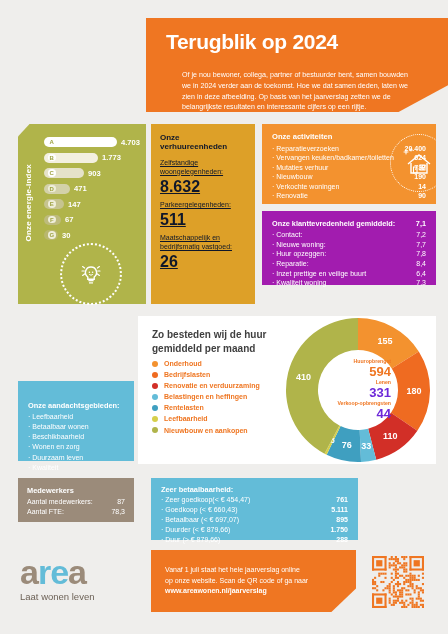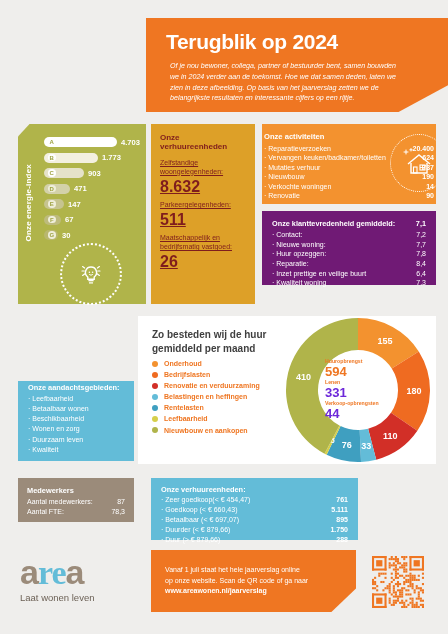--- a/index.html
+++ b/index.html
@@ -16,21 +16,21 @@
   .header{
     position:absolute;left:146px;top:18px;width:308px;height:94px;
     background:#ef7622;color:#fff;
     box-sizing:border-box;padding:12px 16px 8px 20px;
     clip-path:polygon(0 0, 100% 0, 100% 68%, 82% 100%, 0 100%);
   }
   .header h1{
     margin:0 0 7px 0;font-size:21px;font-weight:bold;letter-spacing:-0.3px;
   }
   .header p{
-    margin:4px;font-size:7.1px;line-height:1.52;max-width:235px;font-style:italic;
+    margin:16px;font-size:7.1px;line-height:1.52;max-width:235px;
   }
 
   
   .energy{
     position:absolute;left:18px;top:124px;width:128px;height:180px;
     background:#b0b44a;
     clip-path:polygon(9% 0, 100% 0, 100% 100%, 0 100%, 0 7%);
   }
   .energy-label{
     position:absolute;left:6px;top:40px;
@@ -49,55 +49,55 @@
   .bar-val{font-size:7.6px;font-weight:bold;color:#fff;margin-left:4px;white-space:nowrap;}
   .bulb{
     position:absolute;left:60px;top:243px;width:58px;height:58px;
     border-radius:50%;border:2.5px dotted #fff;
     display:flex;align-items:center;justify-content:center;
   }
 
   
   .verhuur{
     position:absolute;left:151px;top:124px;width:104px;height:180px;
-    background:#dda028;color:#7f1d1d;box-sizing:border-box;padding:9px 9px;
+    background:#dda028;color:#0f172a;box-sizing:border-box;padding:9px 9px;
   }
   .verhuur h2{margin:0 0 8px 0;font-size:8px;font-weight:bold;}
   .v-item{margin-bottom:6px;text-decoration:underline;}
   .v-lab{font-size:7px;line-height:1.25;}
   .v-num{font-size:16px;font-weight:bold;line-height:1.1;margin-top:1px;}
 
   
   .activiteiten{
     position:absolute;left:262px;top:124px;width:174px;height:80px;
-    background:#f3922f;color:#fff;box-sizing:border-box;padding:8px 2px;
+    background:#f3922f;color:#fff;box-sizing:border-box;padding:8px 10px;
     overflow:hidden;
   }
   .activiteiten h2{margin:0 0 3px 0;font-size:7.6px;font-weight:bold;}
   .act-row{display:flex;justify-content:space-between;font-size:7px;line-height:1.35;}
   .act-row .lab{padding-right:6px;}
   .act-row .val{font-weight:bold;white-space:nowrap;}
   .house-circle{
     position:absolute;right:-12px;top:10px;width:56px;height:56px;
     border-radius:50%;border:1.6px dotted #fff;
     display:flex;align-items:center;justify-content:center;
   }
 
   
   .tevreden{
     position:absolute;left:262px;top:211px;width:174px;height:74px;
-    background:#701a75;color:#fff;box-sizing:border-box;padding:8px 10px;
+    background:#a21caf;color:#fff;box-sizing:border-box;padding:8px 10px;
   }
   .tevreden h2{display:flex;justify-content:space-between;margin:0 0 2px 0;font-size:7.3px;font-weight:bold;}
   .t-row{display:flex;justify-content:space-between;font-size:7px;line-height:1.38;}
 
   
   .aandacht{
     position:absolute;left:18px;top:381px;width:116px;height:80px;
-    background:#63bcd8;color:#fff;box-sizing:border-box;padding:2px 10px;
+    background:#63bcd8;color:#fff;box-sizing:border-box;padding:20px 10px;
   }
   .aandacht h2{margin:0 0 2px 0;font-size:7.4px;font-weight:bold;}
   .aandacht li{font-size:7px;line-height:1.45;list-style:none;}
   .aandacht ul{margin:0;padding:0;}
   .aandacht li:before{content:"· ";}
 
   
   .donutcard{
     position:absolute;left:138px;top:316px;width:298px;height:148px;
     background:#fff;
@@ -106,21 +106,21 @@
     position:absolute;left:14px;top:12px;font-size:10px;font-weight:bold;
     color:#3f3f3f;line-height:1.35;width:140px;
   }
   .legend{position:absolute;left:14px;top:44px;}
   .leg-row{display:flex;align-items:center;margin-bottom:4.1px;}
   .dot{width:6px;height:6px;border-radius:50%;flex:none;}
   .leg-txt{font-size:7px;font-weight:bold;margin-left:6px;color:#ef7622;}
   .donut-wrap{position:absolute;right:-2px;top:0;width:160px;height:148px;}
   .donut-center-text{
     position:absolute;left:50%;top:50%;transform:translate(-50%,-50%);
-    text-align:left;width:66px;
+    text-align:right;width:66px;
   }
   .dc-lab{font-size:5.2px;color:#ef7622;line-height:1.15;font-weight:bold;}
   .dc-num{font-size:13px;color:#ef7622;font-weight:bold;line-height:1.15;}
   .dc-num.red{color:#6d28d9;}
 
   
   .medewerkers{
     position:absolute;left:18px;top:478px;width:116px;height:44px;
     background:#9b8b7a;color:#fff;box-sizing:border-box;padding:8px 9px;
   }
@@ -142,21 +142,21 @@
     background:#ef7622;color:#fff;box-sizing:border-box;padding:15px 14px;
     clip-path:polygon(0 0, 100% 0, 100% 62%, 88% 100%, 0 100%);
   }
   .footer p{margin:0;font-size:7px;line-height:1.5;}
   .footer .url{font-weight:bold;}
   .qr{position:absolute;left:372px;top:556px;width:52px;height:52px;}
 
   
   .logo{position:absolute;left:20px;top:558px;width:120px;}
   .logo-word{font-size:34px;font-weight:bold;line-height:0.85;letter-spacing:-1px;color:#9b8b7a;}
-  .logo-word .e{color:#63bcd8;font-family:Liberation Serif, serif;}
+  .logo-word .e{color:#63bcd8;}
   .logo-tag{font-size:9.5px;color:#6d6257;margin-top:4px;}
 </style>
 </head>
 <body>
 
 <div class="page">
 
   <div class="header">
     <h1>Terugblik op 2024</h1>
     <p>Of je nou bewoner, collega, partner of bestuurder bent, samen bouwden we in 2024 verder aan de toekomst. Hoe we dat samen deden, laten we zien in deze afbeelding. Op basis van het jaarverslag zetten we de belangrijkste resultaten en interessante cijfers op een rijtje.</p>
@@ -405,21 +405,21 @@
           <span>87</span>
         </div>
         <div class="m-row">
           <span>Aantal FTE:</span>
           <span>78,3</span>
         </div>
       </div>
   </div>
 
   <div class="betaal">
-    <h2>Onze verhuureenheden:</h2>
+    <h2>Zeer betaalbaarheid:</h2>
     <div id="bet-rows">
         <div class="b-row">
           <span class="lab">· Zeer goedkoop(&lt; € 454,47)</span>
           <span class="val">761</span>
         </div>
         <div class="b-row">
           <span class="lab">· Goedkoop (&lt; € 660,43)</span>
           <span class="val">5.111</span>
         </div>
         <div class="b-row">

